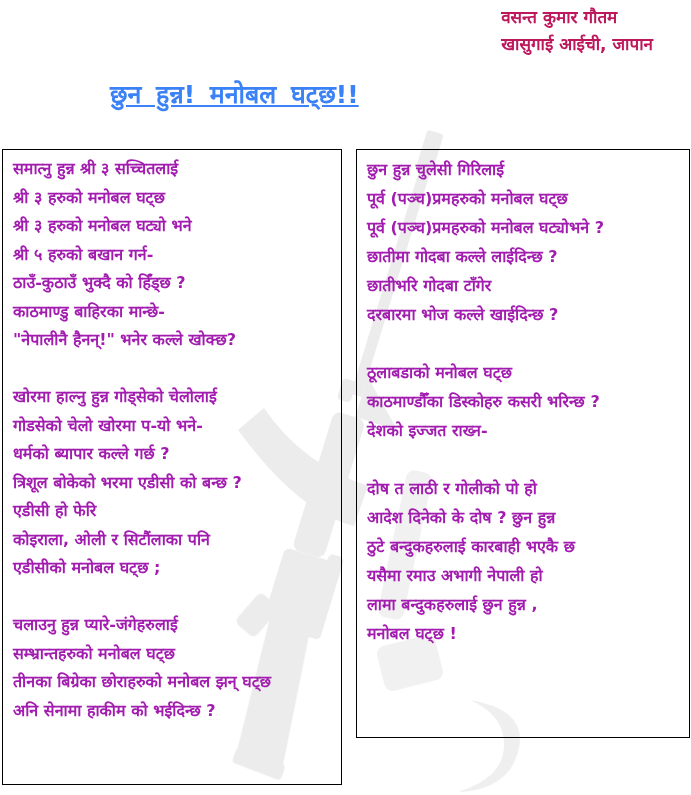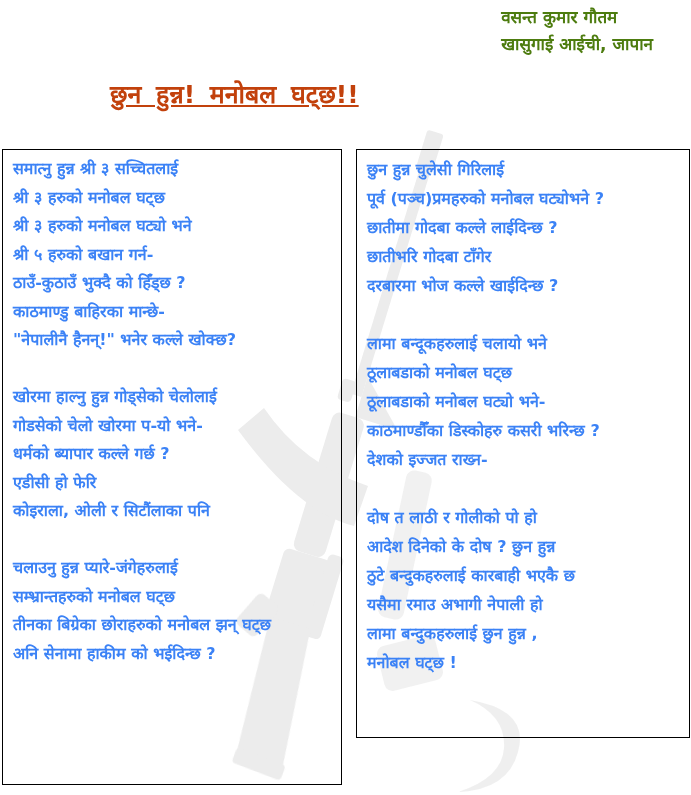--- a/index.html
+++ b/index.html
@@ -7,38 +7,38 @@
     width:691px;height:795px;position:relative;overflow:hidden;
     background:#ffffff;
     font-family:"DejaVu Sans", sans-serif;
   }
   .watermark{position:absolute;left:0;top:0;z-index:0;pointer-events:none;}
   .header{
     position:absolute;top:4px;right:38px;z-index:2;
     text-align:left;
   }
   .header-line{
-    color:#4d7c0f;font-weight:bold;font-size:17px;line-height:27px;
+    color:#be185d;font-weight:bold;font-size:17px;line-height:27px;
     white-space:nowrap;
   }
   .title{
     position:absolute;left:110px;top:76px;z-index:2;
-    color:#c2410c;font-weight:bold;font-size:25px;
+    color:#3b82f6;font-weight:bold;font-size:25px;
     text-decoration:underline;white-space:nowrap;
     word-spacing:6px;
   }
   .poem-box{
     position:absolute;z-index:1;border:1px solid #000000;
     background:transparent;box-sizing:border-box;
     padding:5px 0 0 10px;
   }
   .poem-box.left{left:2px;top:149px;width:340px;height:636px;}
   .poem-box.right{left:356px;top:149px;width:334px;height:589px;}
   .poem-line{
-    color:#3b82f6;font-weight:bold;font-size:16px;
+    color:#a21caf;font-weight:bold;font-size:16px;
     white-space:nowrap;overflow:visible;
   }
   .left .poem-line{height:28.5px;line-height:28.5px;}
   .right .poem-line{height:29px;line-height:29px;}
 </style>
 </head>
 <body>
 
 <svg class="watermark" width="691" height="795" viewBox="0 0 691 795" aria-hidden="true">
   <g fill="#dcdcdc" stroke="none" opacity="0.55">
@@ -86,39 +86,40 @@
     <div class="poem-line">श्री ३ हरुको मनोबल घट्छ</div>
     <div class="poem-line">श्री ३ हरुको मनोबल घट्यो भने</div>
     <div class="poem-line">श्री ५ हरुको बखान गर्न-</div>
     <div class="poem-line">ठाउँ-कुठाउँ भुक्दै को हिँड्छ ?</div>
     <div class="poem-line">काठमाण्डु बाहिरका मान्छे-</div>
     <div class="poem-line">"नेपालीनै हैनन्!" भनेर कल्ले खोक्छ?</div>
     <div class="poem-line"></div>
     <div class="poem-line">खोरमा हाल्नु हुन्न गोड्सेको चेलोलाई</div>
     <div class="poem-line">गोडसेको चेलो खोरमा प-यो भने-</div>
     <div class="poem-line">धर्मको ब्यापार कल्ले गर्छ ?</div>
+    <div class="poem-line">त्रिशूल बोकेको भरमा एडीसी को बन्छ  ?</div>
     <div class="poem-line">एडीसी हो फेरि</div>
     <div class="poem-line">कोइराला, ओली र सिटौंलाका पनि</div>
+    <div class="poem-line">एडीसीको मनोबल घट्छ  ;</div>
     <div class="poem-line"></div>
     <div class="poem-line">चलाउनु हुन्न प्यारे-जंगेहरुलाई</div>
     <div class="poem-line">सम्भ्रान्तहरुको मनोबल घट्छ</div>
     <div class="poem-line">तीनका बिग्रेका छोराहरुको मनोबल झन् घट्छ</div>
     <div class="poem-line">अनि सेनामा हाकीम को भईदिन्छ  ?</div>
   </div>
 
 <div class="poem-box right">
     <div class="poem-line">छुन हुन्न चुलेसी गिरिलाई</div>
+    <div class="poem-line">पूर्व (पञ्च)प्रमहरुको मनोबल घट्छ</div>
     <div class="poem-line">पूर्व (पञ्च)प्रमहरुको मनोबल घट्योभने ?</div>
     <div class="poem-line">छातीमा गोदबा कल्ले लाईदिन्छ  ?</div>
     <div class="poem-line">छातीभरि गोदबा टाँगेर</div>
     <div class="poem-line">दरबारमा भोज कल्ले खाईदिन्छ  ?</div>
     <div class="poem-line"></div>
-    <div class="poem-line">लामा बन्दूकहरुलाई चलायो भने</div>
     <div class="poem-line">ठूलाबडाको मनोबल घट्छ</div>
-    <div class="poem-line">ठूलाबडाको मनोबल घट्यो भने-</div>
     <div class="poem-line">काठमाण्डौँका डिस्कोहरु कसरी भरिन्छ  ?</div>
     <div class="poem-line">देशको इज्जत राख्न-</div>
     <div class="poem-line"></div>
     <div class="poem-line">दोष त लाठी र गोलीको पो हो</div>
     <div class="poem-line">आदेश दिनेको के दोष ? छुन हुन्न</div>
     <div class="poem-line">ठुटे बन्दुकहरुलाई कारबाही भएकै छ</div>
     <div class="poem-line">यसैमा रमाउ अभागी नेपाली हो</div>
     <div class="poem-line">लामा बन्दुकहरुलाई छुन हुन्न ,</div>
     <div class="poem-line">मनोबल घट्छ   !</div>
   </div>

